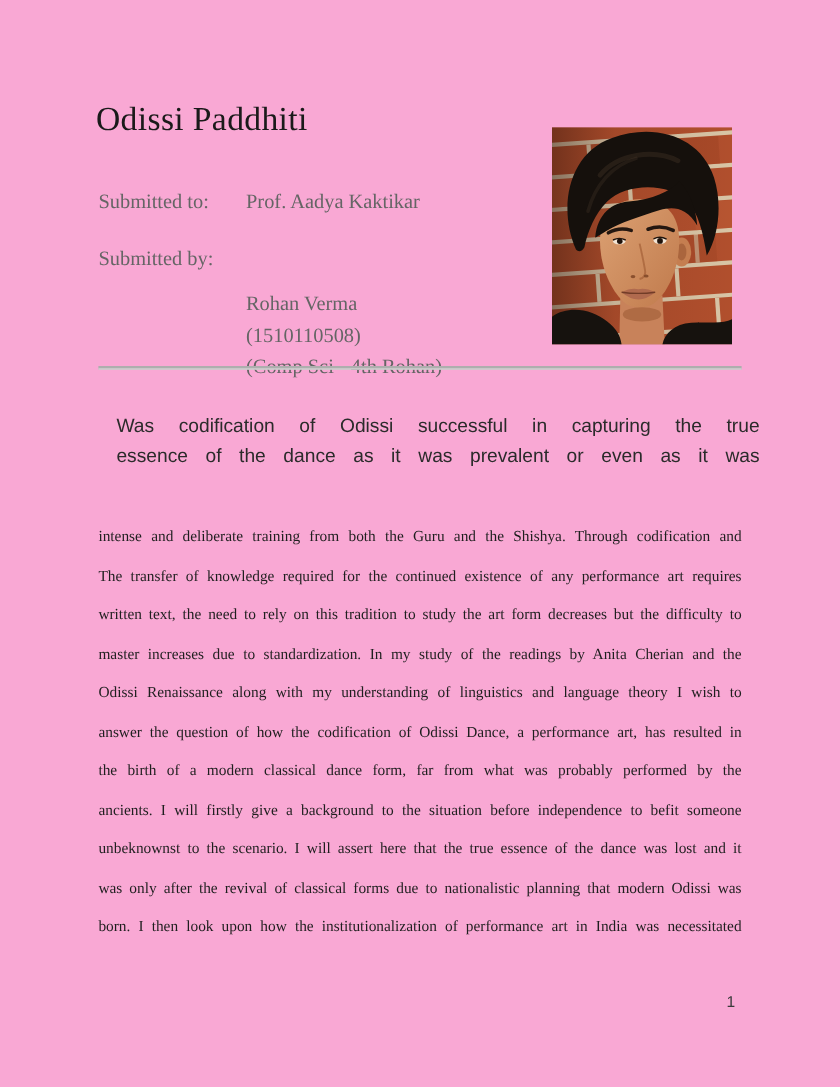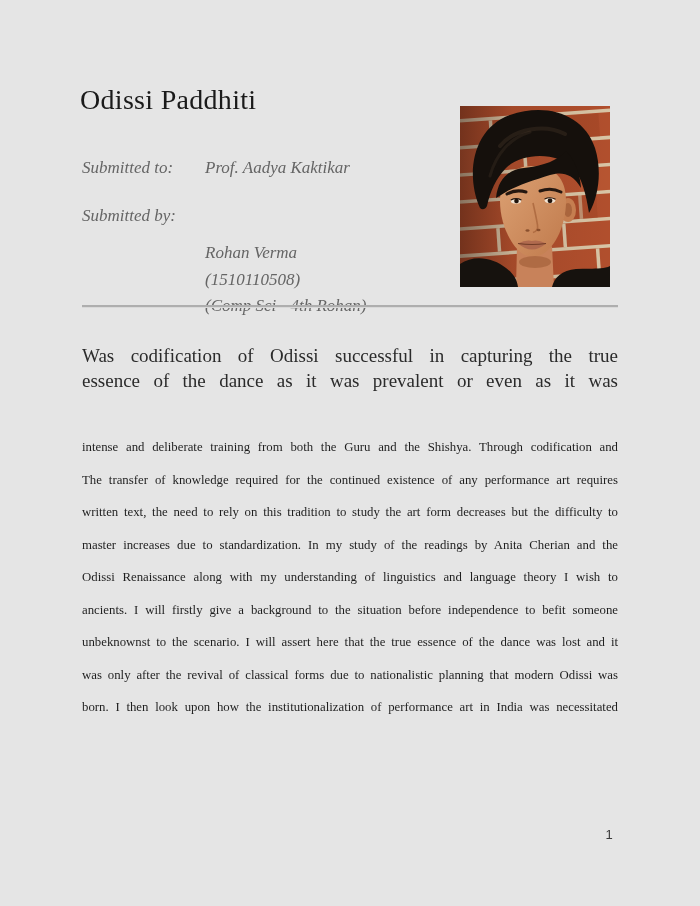--- a/index.html
+++ b/index.html
@@ -1,38 +1,38 @@
 <!DOCTYPE html>
 <html style="--title-black: #1a1a1a; --label-gray: #656565; --heading-dark: #2b2b2b; --body-black: #1f1f1f; --rule-gray: #aeaeae; --brick-red: #b14f2d; --mortar-tan: #d8c5a6;"><head>
 <meta charset="utf-8">
 <style>
   html,body { margin:0; padding:0; background:#ffffff; }
   .page {
-    position:relative; width:700px; height:906px; background:#e5e5e5;
+    position:relative; width:700px; height:906px; background:#f9a8d4;
     font-family:"Liberation Serif", serif; overflow:hidden;
   }
   .title {
     position:absolute; left:80px; top:84px; margin:0;
     font-size:28px; font-weight:normal; letter-spacing:0.3px;
     color:var(--title-black,#1a1a1a);
   }
-  .sub { position:absolute; font-size:17px; color:var(--label-gray,#656565);font-style:italic; }
+  .sub { position:absolute; font-size:17px; color:var(--label-gray,#656565); }
   .to-label { left:82px; top:158px; }
   .to-value { left:205px; top:158px; }
   .by-label { left:82px; top:206px; }
   .by-block { left:205px; top:194px; line-height:26.6px;margin-top:46px; }
   .photo { position:absolute; left:460px; top:106px; width:150px; height:181px; }
   .photo svg { display:block; width:100%; height:100%; }
   .rule {
     position:absolute; left:82px; top:305px; width:536px; height:2px;
     background:var(--rule-gray,#aeaeae); border-bottom:1px solid #d9d9d9;
   }
   .heading {
-    position:absolute; left:82px; top:344px; width:536px;
-    font-family:Liberation Serif, serif; font-size:19px;
+    position:absolute; left:97px; top:344px; width:536px;
+    font-family:Liberation Sans, sans-serif; font-size:16px;
     color:var(--heading-dark,#2b2b2b);
   }
   .heading .hl { height:24.5px; line-height:24.5px; text-align:justify; text-align-last:justify; }
   .heading .hl.last { text-align-last:left; }
   .bodytext {
     position:absolute; left:82px; top:431px; width:536px;
     font-size:12.8px; color:var(--body-black,#1f1f1f);
   }
   .bodytext .bl { height:32.5px; line-height:32.5px; text-align:justify; text-align-last:justify; }
   .pagenum {
@@ -148,20 +148,22 @@
     <div class="hl">Was codification of Odissi successful in capturing the true</div>
     <div class="hl">essence of the dance as it was prevalent or even as it was</div>
   </div>
 
   <div class="bodytext">
     <div class="bl">intense and deliberate training from both the Guru and the Shishya. Through codification and</div>
     <div class="bl">The transfer of knowledge required for the continued existence of any performance art requires</div>
     <div class="bl">written text, the need to rely on this tradition to study the art form decreases but the difficulty to</div>
     <div class="bl">master increases due to standardization. In my study of the readings by Anita Cherian and the</div>
     <div class="bl">Odissi Renaissance along with my understanding of linguistics and language theory I wish to</div>
+    <div class="bl">answer the question of how the codification of Odissi Dance, a performance art, has resulted in</div>
+    <div class="bl">the birth of a modern classical dance form, far from what was probably performed by the</div>
     <div class="bl">ancients. I will firstly give a background to the situation before independence to befit someone</div>
     <div class="bl">unbeknownst to the scenario. I will assert here that the true essence of the dance was lost and it</div>
     <div class="bl">was only after the revival of classical forms due to nationalistic planning that modern Odissi was</div>
     <div class="bl">born. I then look upon how the institutionalization of performance art in India was necessitated</div>
   </div>
 
   <div class="pagenum">1</div>
 
 </div>
 

